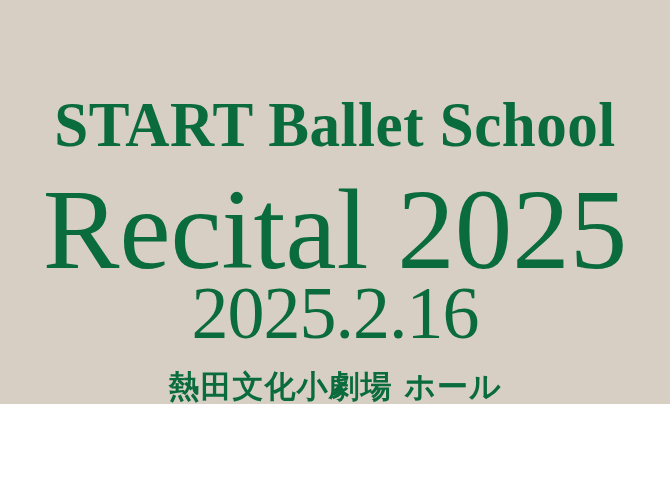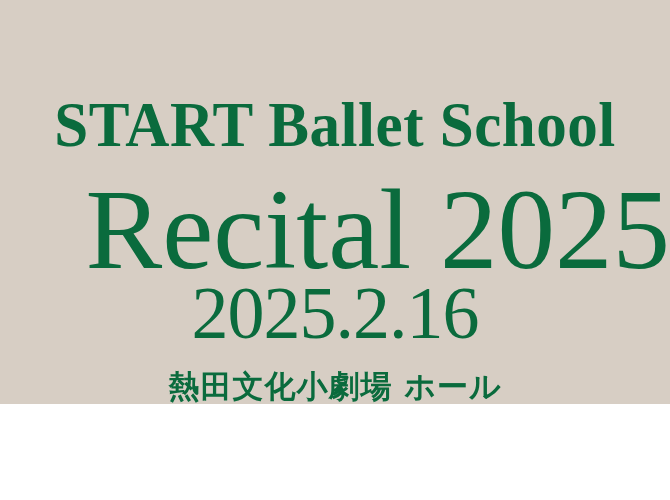--- a/index.html
+++ b/index.html
@@ -47,21 +47,20 @@
 
   
   .recital-title {
     top: 172px;
     font-family: "Liberation Serif", "DejaVu Serif", serif;
     font-weight: 400;
     font-size: 115px;
     letter-spacing: 0px;
     transform: scaleX(1.0);
     transform-origin: center top;
-    text-align: right;
   }
 
   
   .event-date {
     top: 276px;
     font-family: "Liberation Serif", "DejaVu Serif", serif;
     font-weight: 400;
     font-size: 74px;
     letter-spacing: -1px;
   }

